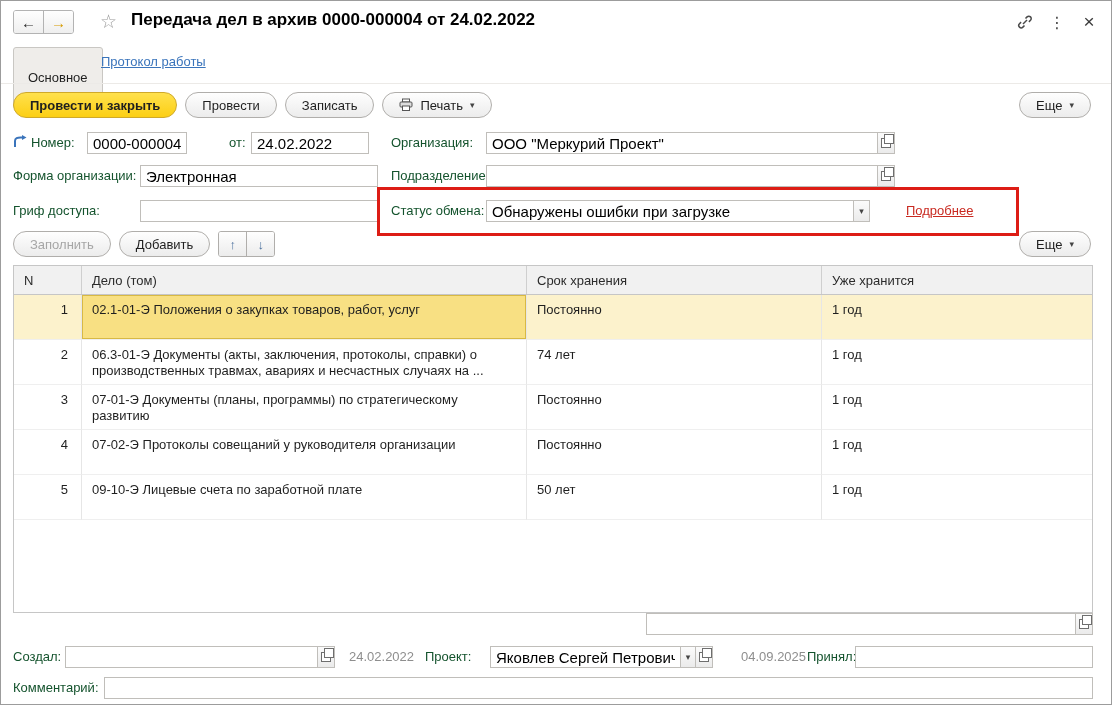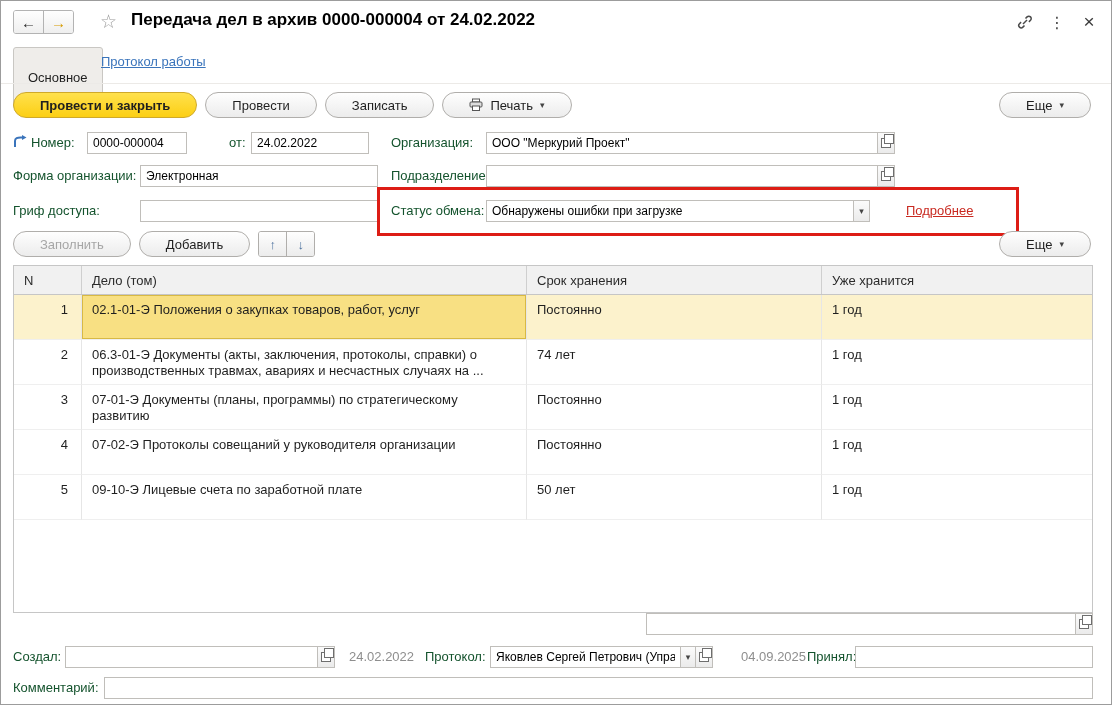--- a/index.html
+++ b/index.html
@@ -18,32 +18,32 @@
   .title{position:absolute;left:130px;top:9px;font-size:17px;font-weight:600;color:#000;white-space:nowrap;}
   .tb-ico{position:absolute;top:10px;width:24px;height:22px;display:flex;align-items:center;justify-content:center;color:#4a4a4a;}
   .kebab{font-size:16px;}
   .close{font-size:19px;color:#3c3c3c;}
   
   .tab-main{position:absolute;left:12px;top:46px;height:28px;line-height:28px;padding:16px 14px;background:#efedea;border:1px solid #c9c7c3;border-radius:3px;color:#1f1f1f;}
   .tab-link{position:absolute;left:100px;top:53px;color:#3a74bb;text-decoration:underline;white-space:nowrap;}
   .tabs-sep{position:absolute;left:0;right:0;top:82px;height:1px;background:#eceae7;}
   
   .cmdbar{position:absolute;left:12px;right:20px;top:90px;height:28px;display:flex;align-items:center;gap:8px;}
-  .btn{height:26px;display:inline-flex;align-items:center;gap:7px;padding:0 26px;border:1px solid #b0aeab;border-radius:13px;background:linear-gradient(#fefefe,#ececec);font-size:13px;color:#1f1f1f;white-space:nowrap;box-sizing:border-box;}
+  .btn{height:26px;display:inline-flex;align-items:center;gap:7px;padding:0 16px;border:1px solid #b0aeab;border-radius:13px;background:linear-gradient(#fefefe,#ececec);font-size:13px;color:#1f1f1f;white-space:nowrap;box-sizing:border-box;}
   .btn-primary{background:linear-gradient(#ffe14d,#fccf14);border-color:#cfa92a;font-weight:700;}
   .btn-disabled{color:#a6a6a6;}
   .caret{font-size:9px;color:#444;line-height:1;}
   .push-right{margin-left:auto;}
   .gap-before{}
   .updown{display:flex;border:1px solid #b0aeab;border-radius:3px;overflow:hidden;}
   .ud-btn{width:27px;height:24px;display:flex;align-items:center;justify-content:center;background:linear-gradient(#fefefe,#ececec);color:#4a6f9d;font-size:13px;}
   .ud-btn+.ud-btn{border-left:1px solid #b0aeab;}
   
   .lbl{position:absolute;height:22px;line-height:22px;color:#14532d;white-space:nowrap;}
-  .ipt{position:absolute;height:22px;border:1px solid #c0beba;background:#fff;padding:0 5px;font-family:inherit;font-size:12px;color:#000;box-sizing:border-box;outline:none;}
+  .ipt{position:absolute;height:22px;border:1px solid #c0beba;background:#fff;padding:0 5px;font-family:inherit;font-size:15px;color:#000;box-sizing:border-box;outline:none;}
   .fbtn{position:absolute;height:22px;box-sizing:border-box;border:1px solid #c0beba;background:linear-gradient(#fbfbfb,#ebebeb);display:flex;align-items:center;justify-content:center;}
   .og{position:relative;width:8px;height:8px;border:1px solid #6e6e6e;background:#fff;}
   .og::before{content:"";position:absolute;left:2px;top:-5px;width:8px;height:8px;border:1px solid #6e6e6e;background:#fff;}
   .link-red{position:absolute;color:#c92a21;text-decoration:underline;white-space:nowrap;font-weight:400;}
   .annotation{position:absolute;border:3px solid #dd1d15;background:transparent;pointer-events:none;}
   .muted-date{position:absolute;height:22px;line-height:22px;color:#8e8e8e;white-space:nowrap;}
   
   .grid{position:absolute;left:12px;top:264px;width:1080px;height:348px;border:1px solid #c6c6c6;background:#fff;box-sizing:border-box;overflow:hidden;}
   .thead{display:grid;grid-template-columns:68px 445px 295px 1fr;height:29px;background:#f1f1f1;border-bottom:1px solid #c6c6c6;box-sizing:border-box;}
   .hc{display:flex;align-items:center;padding:0 10px;border-right:1px solid #cfcfcf;color:#2b2b2b;box-sizing:border-box;overflow:hidden;}
@@ -211,21 +211,21 @@
       <span class="og"></span>
     </div>
 
   <div class="lbl" style="left:12px;top:645px;">Создал:</div>
   <input class="ipt" style="left: 64px; top: 645px; width: 253px;" value="">
   <div class="fbtn" style="left:316px;top:645px;width:18px;">
       <span class="og"></span>
     </div>
   <div class="muted-date" style="left:348px;top:645px;">24.02.2022</div>
 
-  <div class="lbl" style="left:424px;top:645px;">Протокол:</div>
+  <div class="lbl" style="left:424px;top:645px;">Проект:</div>
   <input class="ipt" style="left: 489px; top: 645px; width: 191px;" value="Яковлев Сергей Петрович (Упра">
   <div class="fbtn" style="left:679px;top:645px;width:16px;">
       <span class="caret">▾</span>
     </div>
   <div class="fbtn" style="left:694px;top:645px;width:18px;">
       <span class="og"></span>
     </div>
   <div class="muted-date" style="left:740px;top:645px;">04.09.2025</div>
 
   <div class="lbl" style="left:806px;top:645px;">Принял:</div>

